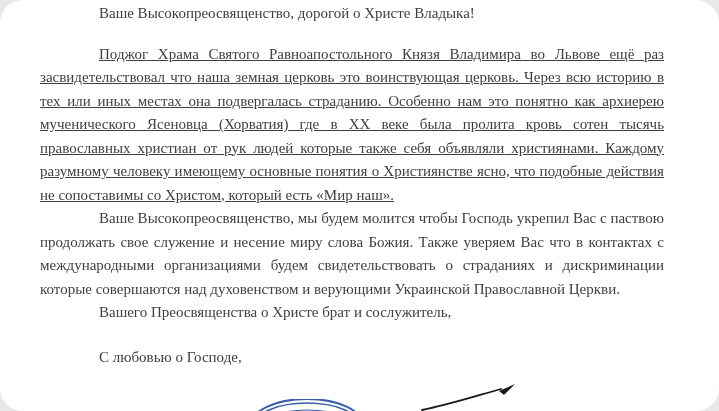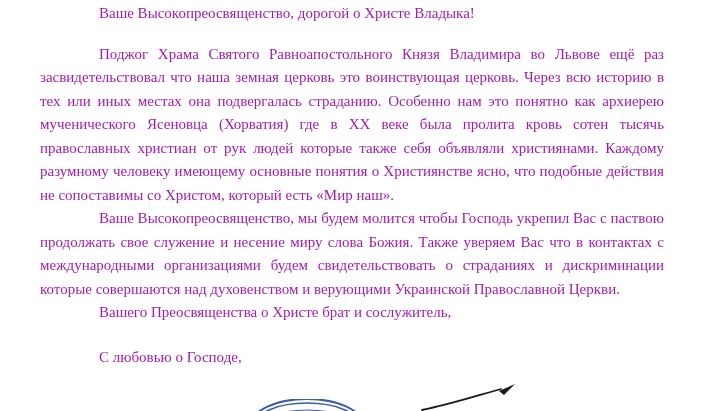--- a/index.html
+++ b/index.html
@@ -8,21 +8,22 @@
     background: #e8e8e8;
   }
   .page {
     position: relative;
     width: 719px;
     height: 411px;
     margin: 0;
     background: #ffffff;
     overflow: hidden;
     font-family: "Liberation Serif", "DejaVu Serif", serif;
-    color: #a21caf;
+    color: #404040;
+    border-radius: 23px;
   }
   .content {
     position: absolute;
     left: 40px;
     top: 0;
     width: 624px;
   }
   .content p {
     margin: 0;
     font-size: 15px;
@@ -31,20 +32,21 @@
   .salutation {
     margin-top: 2px !important;
     text-indent: 59px;
   }
   .body-par {
     text-align: justify;
     text-indent: 59px;
   }
   .body-par.first {
     margin-top: 17px !important;
+    text-decoration: underline;
   }
   .closing-line {
     text-indent: 59px;
   }
   .closing-first {
     margin-top: 21px !important;
   }
   .seal {
     position: absolute;
     left: 245px;

